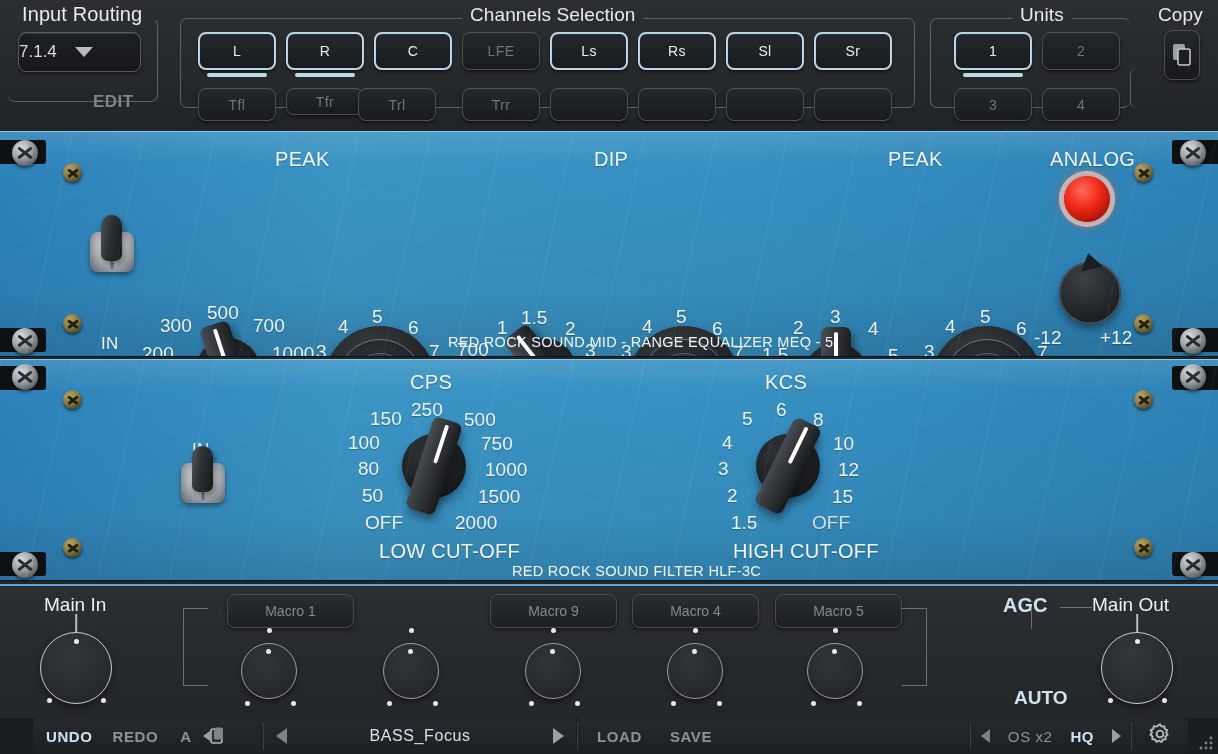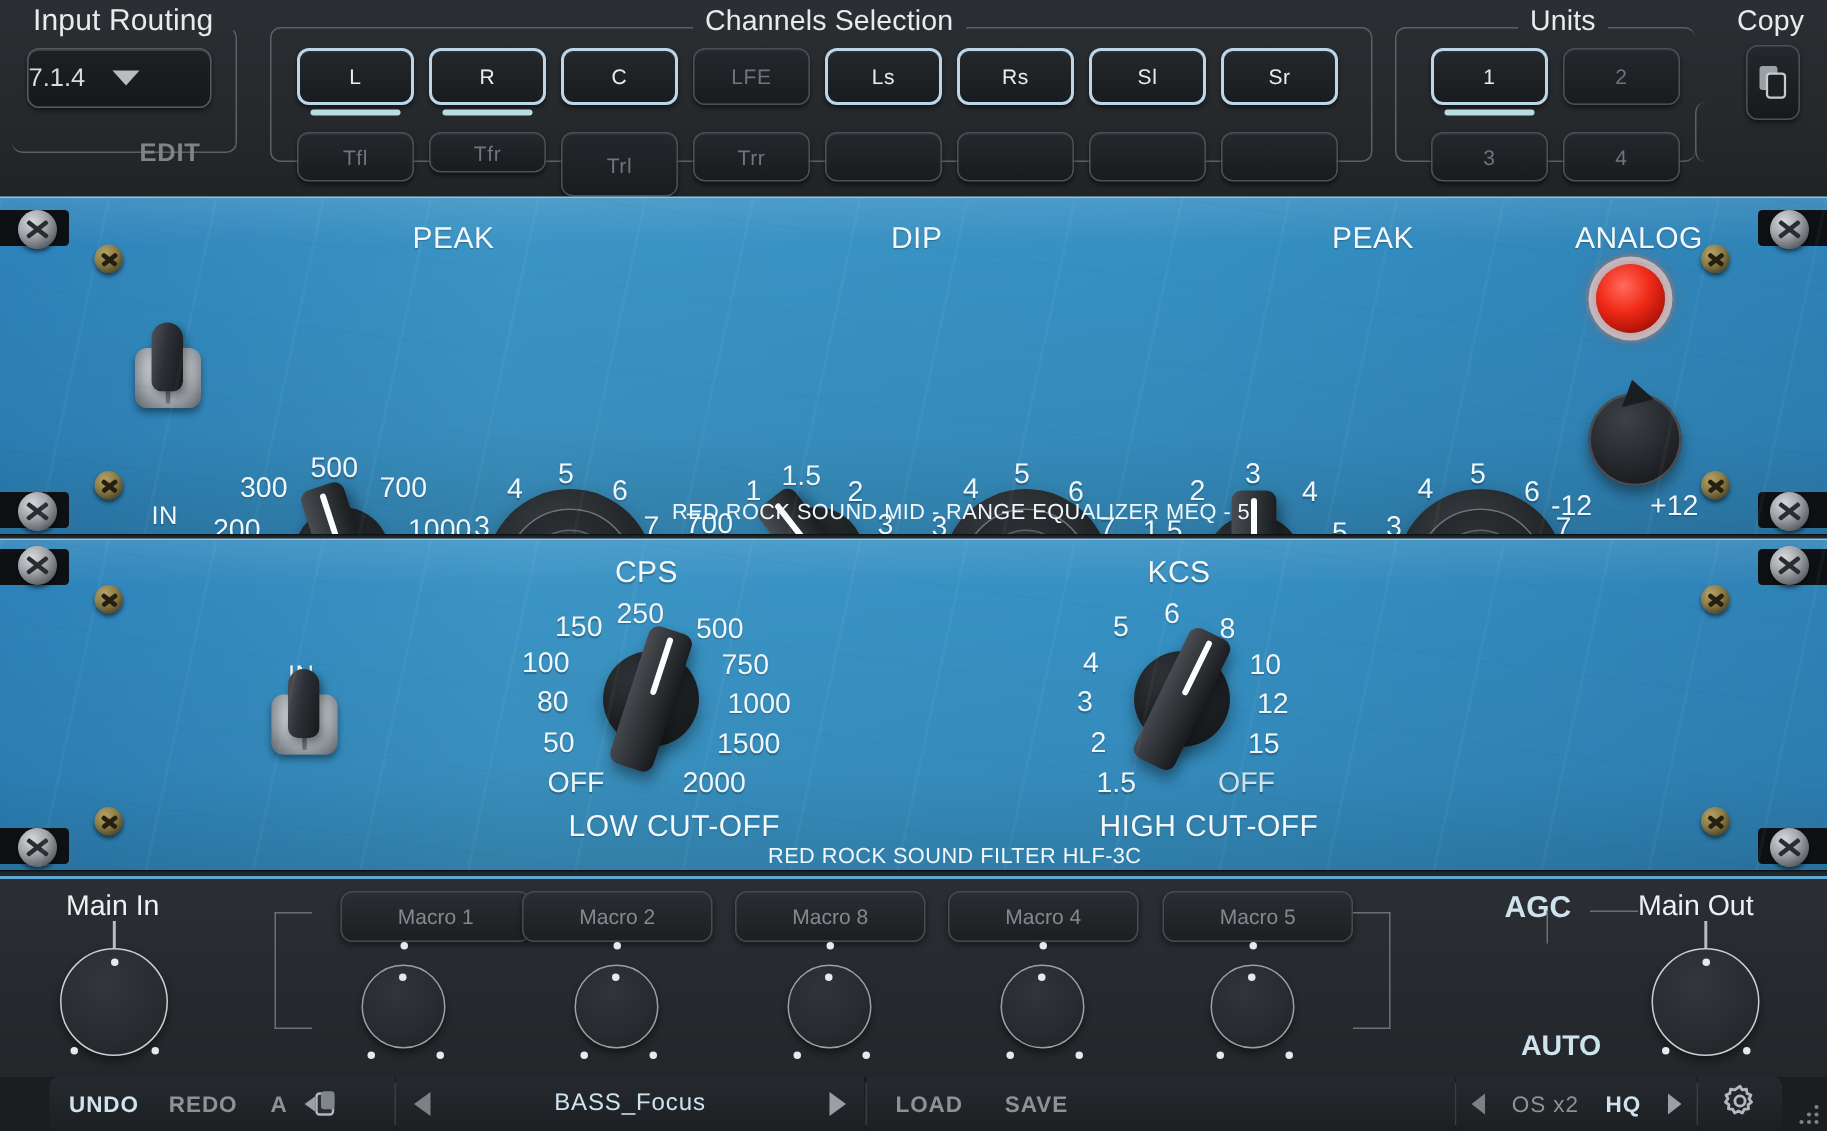--- a/index.html
+++ b/index.html
@@ -249,21 +249,21 @@
     <div class="btn on" style="left:814px; top:32px; width:78px; height:38px;">
         <span>Sr</span>
       </div>
 
     <div class="btn" style="left:198px; top:88px; width:78px; height:33px;">
         <span>Tfl</span>
       </div>
     <div class="btn" style="left:286px; top:88px; width:78px; height:27px;">
         <span>Tfr</span>
       </div>
-    <div class="btn" style="left:374px; top:88px; width:78px; height:43px;text-align:center;">
+    <div class="btn" style="left:358px; top:88px; width:78px; height:33px;text-align:center;">
         <span>Trl</span>
       </div>
     <div class="btn" style="left:462px; top:88px; width:78px; height:33px;">
         <span>Trr</span>
       </div>
     <div class="btn" style="left:550px; top:88px; width:78px; height:33px;">
         <span></span>
       </div>
     <div class="btn" style="left:638px; top:88px; width:78px; height:33px;">
         <span></span>
@@ -487,32 +487,29 @@
     <div class="macro-btn" style="left:205px; top:8px;margin-left:22px;">
         <span>Macro 1</span>
       </div>
     <div class="mknob" style="left:241px; top:57px;">
         <span class="dot" style="left:24px; top:5px;"></span>
       </div>
     <div class="dot" style="left:267px; top:42px;"></div>
     <div class="dot" style="left:245px; top:115px;"></div>
     <div class="dot" style="left:291px; top:115px;"></div>
 
-    <div class="macro-btn" style="left:348px; top:8px;">
-        <span>Macro 2</span>
-      </div>
     <div class="mknob" style="left:383px; top:57px;">
         <span class="dot" style="left:24px; top:5px;"></span>
       </div>
     <div class="dot" style="left:409px; top:42px;"></div>
     <div class="dot" style="left:387px; top:115px;"></div>
     <div class="dot" style="left:433px; top:115px;"></div>
 
     <div class="macro-btn" style="left:490px; top:8px;">
-        <span>Macro 8</span>
+        <span>Macro 9</span>
       </div>
     <div class="mknob" style="left:525px; top:57px;">
         <span class="dot" style="left:24px; top:5px;"></span>
       </div>
     <div class="dot" style="left:551px; top:42px;"></div>
     <div class="dot" style="left:529px; top:115px;"></div>
     <div class="dot" style="left:575px; top:115px;"></div>
 
     <div class="macro-btn" style="left:632px; top:8px;">
         <span>Macro 4</span>

